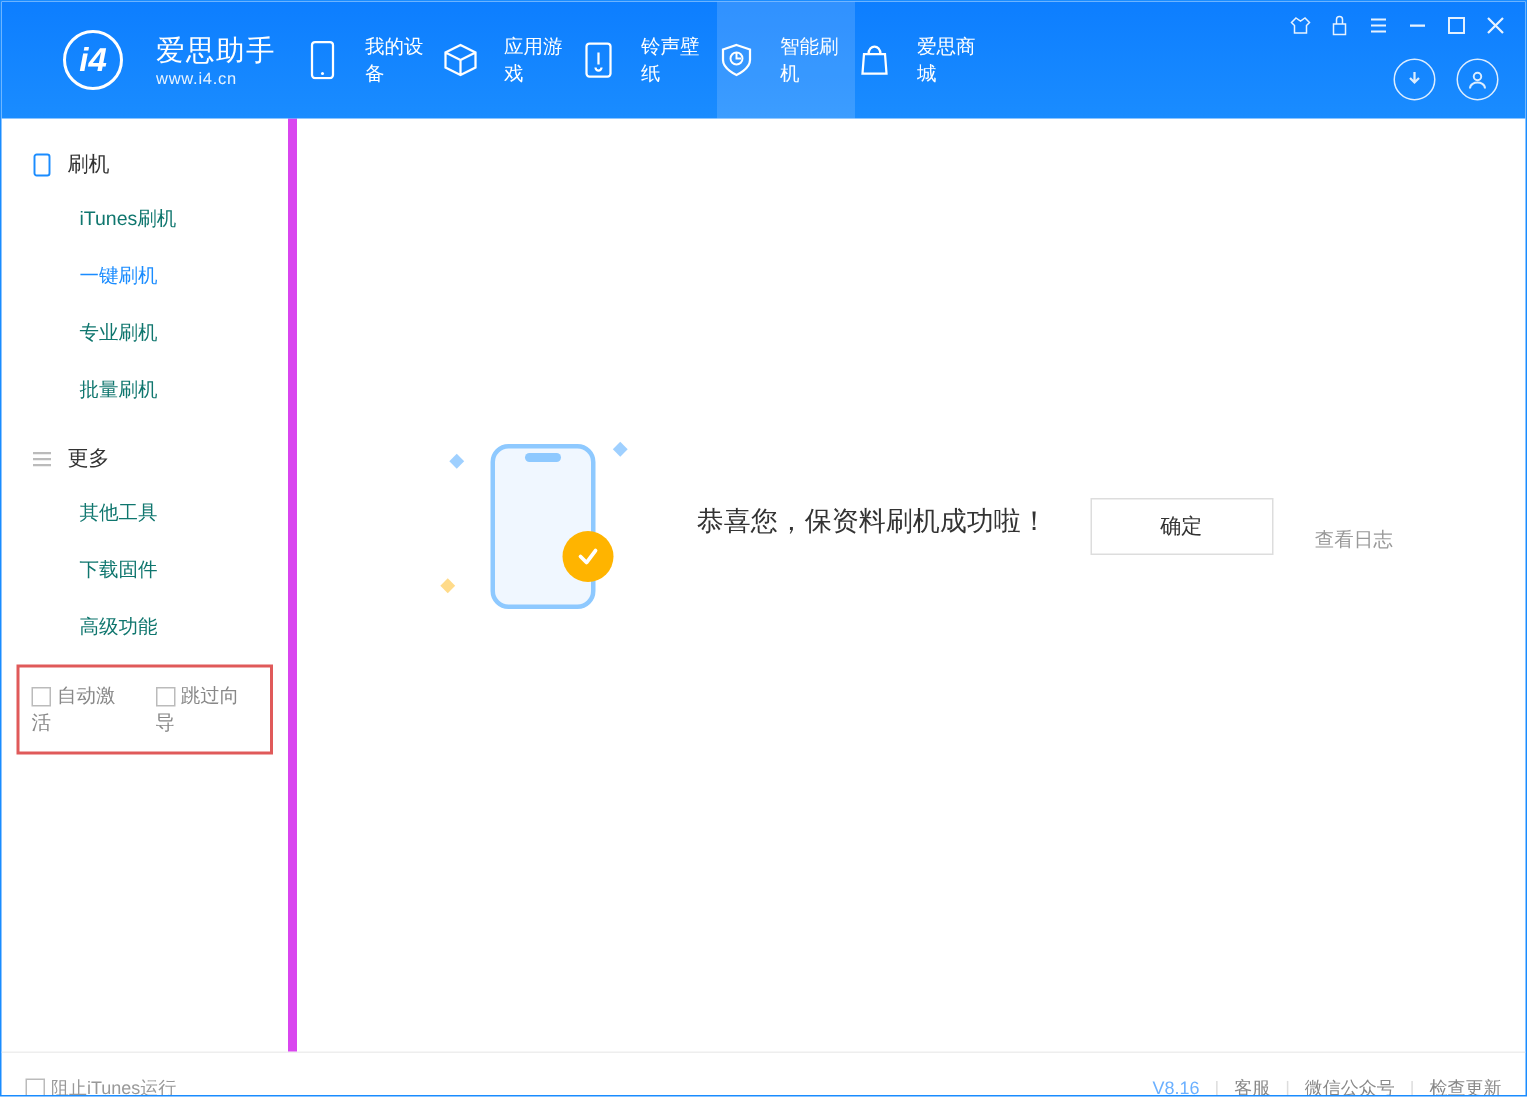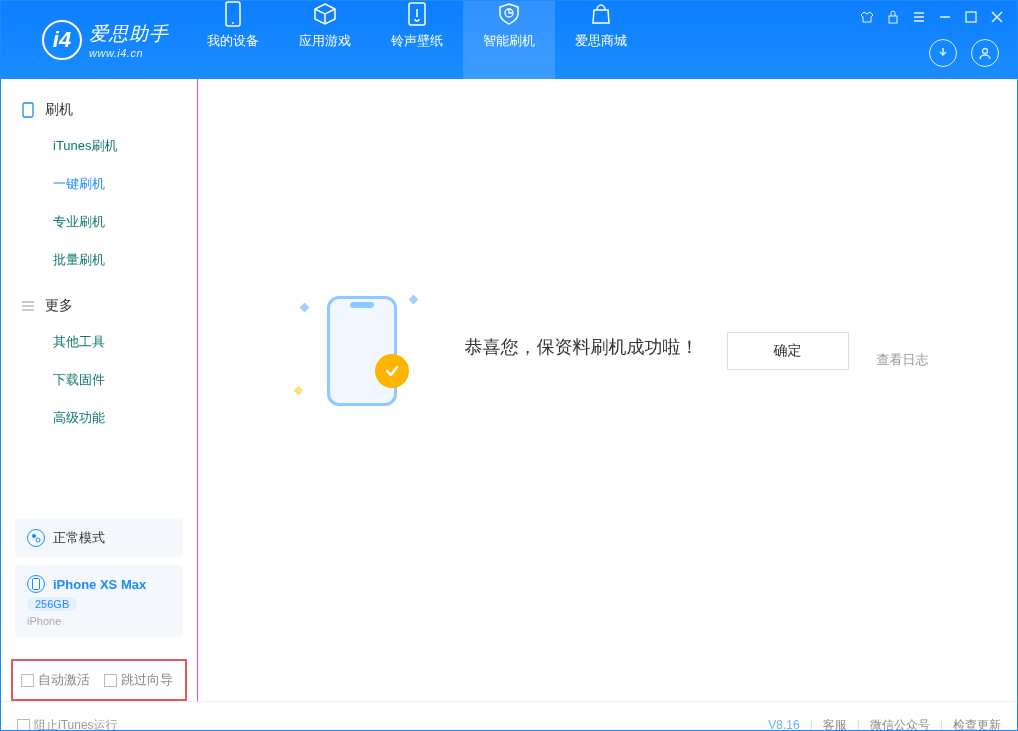--- a/index.html
+++ b/index.html
@@ -2,37 +2,37 @@
 <html><head>
 <meta charset="utf-8">
 <style>
 * { margin: 0; padding: 0; box-sizing: border-box; font-family: "Microsoft YaHei", Arial, sans-serif; }
 body { background: #fff; width: 1018px; height: 731px; overflow: hidden; border: 1px solid #1a8cff; }
 
 
 .header { height: 78px; background: linear-gradient(to bottom, #0d7eff, #1a8cff); display: flex; align-items: center; color: #fff; position: relative; }
 .logo-area { display: flex; align-items: center; padding: 0 18px 0 41px; justify-content: space-between; }
 .logo-icon { width: 40px; height: 40px; border: 2px solid #fff; border-radius: 50%; display: flex; align-items: center; justify-content: center; font-weight: bold; font-size: 22px; font-style: italic; }
-.logo-text { margin-left: 7px; font-style: italic; }
+.logo-text { margin-left: 22px; }
 .logo-title { font-size: 19px; font-weight: 500; letter-spacing: 1px; }
 .logo-sub { font-size: 11px; opacity: 0.9; letter-spacing: 0.5px; }
 
 .nav-tabs { display: flex; height: 100%; }
-.nav-tab { width: 92px; display: flex; flex-direction: column; align-items: center; justify-content: flex-start; cursor: pointer; font-size: 13px; gap: 5px; }
+.nav-tab { width: 92px; display: flex; align-items: center; justify-content: flex-end; cursor: pointer; font-size: 13px; gap: 16px; }
 .nav-tab.active { background: rgba(255,255,255,0.15); }
 .nav-tab .icon { width: 26px; height: 26px; display: flex; align-items: center; justify-content: center; }
 
 .header-right { position: absolute; right: 12px; top: 8px; display: flex; gap: 10px; align-items: center; }
 .header-right .win-btn { width: 16px; height: 16px; cursor: pointer; opacity: 0.9; display:flex; align-items:center; justify-content:center; }
 .header-icons-bottom { position: absolute; right: 18px; bottom: 12px; display: flex; gap: 14px; }
 .circ-btn { width: 28px; height: 28px; border: 1.5px solid #fff; border-radius: 50%; display: flex; align-items: center; justify-content: center; cursor: pointer; opacity: 0.85; }
 
 
 .body { display: flex; height: 622px; }
-.sidebar { width: 197px; border-right: 1px solid #d946ef; display: flex; flex-direction: column; padding-top: 14px; }
+.sidebar { width: 197px; border-right: 6px solid #d946ef; display: flex; flex-direction: column; padding-top: 14px; }
 .side-group-header { display: flex; align-items: center; gap: 10px; padding: 8px 20px; font-size: 14px; color: #333; }
 .side-group-header .gicon { width: 14px; height: 14px; display:flex; align-items:center; justify-content:center; }
 .side-item { padding: 10px 20px 10px 52px; font-size: 13px; color: #0f766e; cursor: pointer; }
 .side-item.active { color: #1a8cff; }
 
 .device-cards { margin-top: auto; padding: 0 14px 8px; }
 .card { background: #f4f8fc; border-radius: 4px; padding: 10px 12px; margin-bottom: 8px; font-size: 13px; color: #333; display: flex; align-items: center; gap: 8px; }
 .card .cicon { width: 18px; height: 18px; border: 1.5px solid #1a8cff; border-radius: 50%; display:flex; align-items:center; justify-content:center; color:#1a8cff; font-size:10px; }
 .device-card { flex-direction: column; align-items: flex-start; gap: 4px; }
 .device-card .row1 { display:flex; align-items:center; gap:8px; font-weight:600; color:#1a8cff; }
@@ -188,43 +188,20 @@
           <svg width="14" height="12" viewBox="0 0 14 12">
             <path d="M1 2 L13 2 M1 6 L13 6 M1 10 L13 10" stroke="#bbb" stroke-width="1.5"></path>
           </svg>
         </span>
       <span>更多</span>
     </div>
     <div class="side-item">其他工具</div>
     <div class="side-item">下载固件</div>
     <div class="side-item">高级功能</div>
 
-    <div class="device-cards">
-      <div class="card">
-        <span class="cicon">
-            <svg width="10" height="10" viewBox="0 0 10 10">
-              <circle cx="3" cy="3" r="2" fill="#1a8cff"></circle>
-              <circle cx="7" cy="7" r="2" fill="none" stroke="#1a8cff"></circle>
-            </svg>
-          </span>
-        <span>正常模式</span>
-      </div>
-      <div class="card device-card">
-        <div class="row1">
-          <span class="cicon">
-              <svg width="8" height="12" viewBox="0 0 8 12">
-                <rect x="0.5" y="0.5" width="7" height="11" rx="1" fill="none" stroke="#1a8cff"></rect>
-              </svg>
-            </span>
-          <span>iPhone XS Max</span>
-        </div>
-        <span class="badge">256GB</span>
-        <span class="device-sub">iPhone</span>
-      </div>
-    </div>
 
     <div class="highlight-box">
       <label><span class="checkbox"></span><span>自动激活</span></label>
       <label><span class="checkbox"></span><span>跳过向导</span></label>
     </div>
   </div>
 
   <div class="main">
     <div class="illus">
       <div class="sparkle s1"></div>

